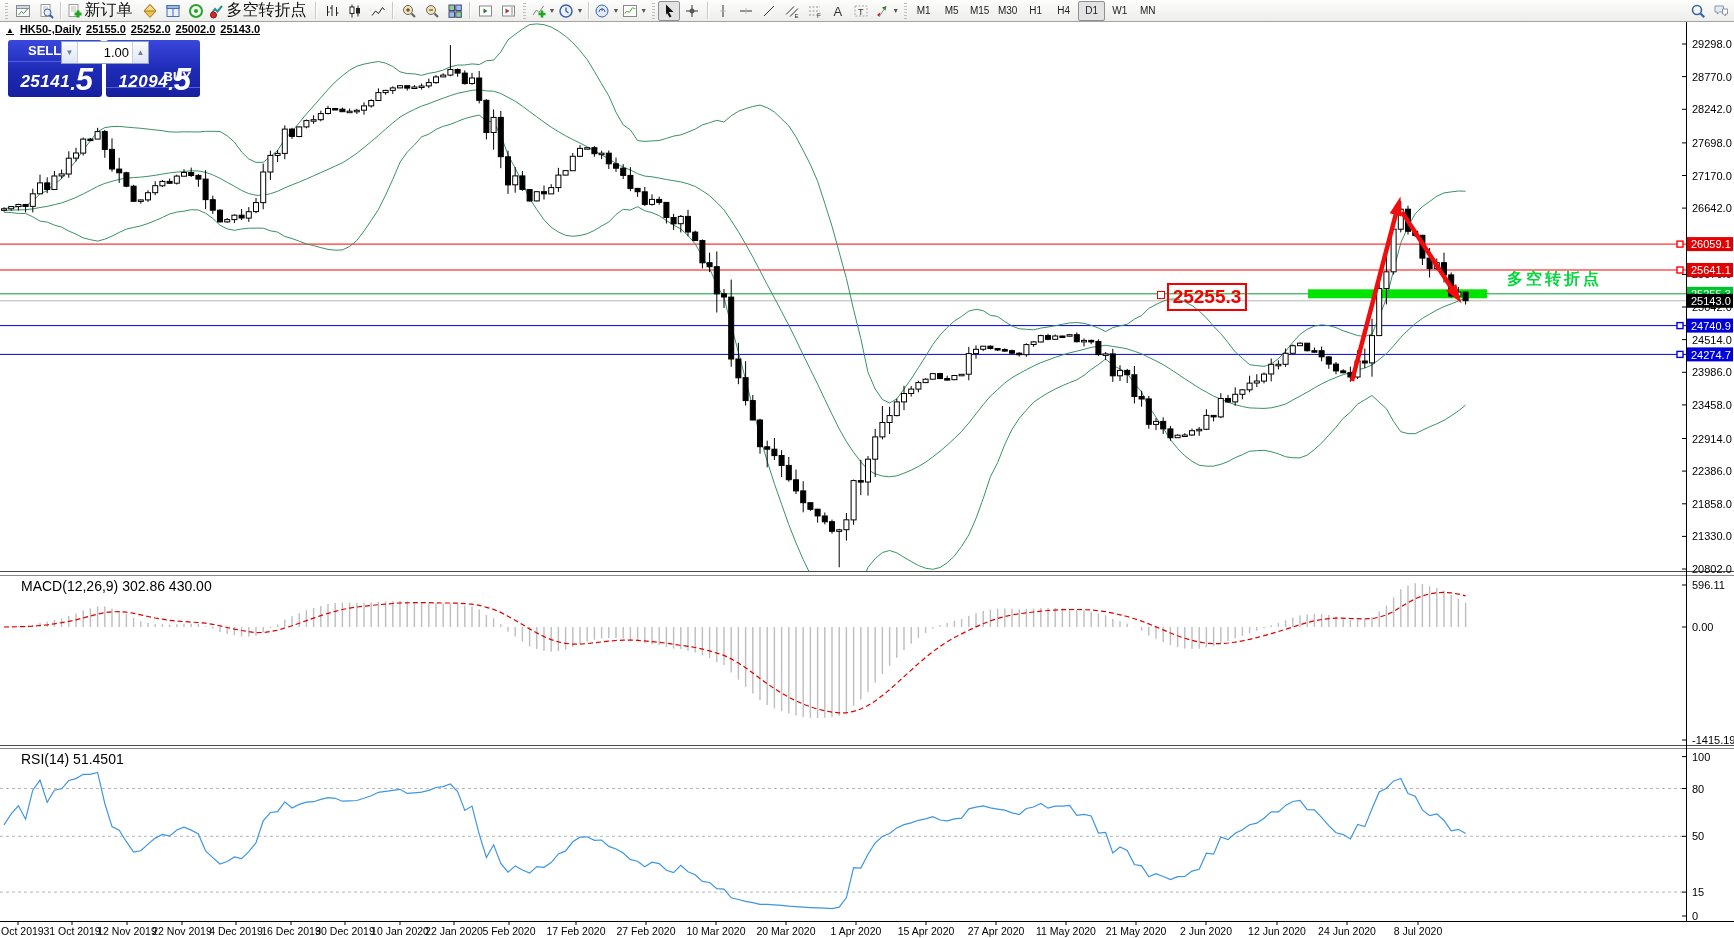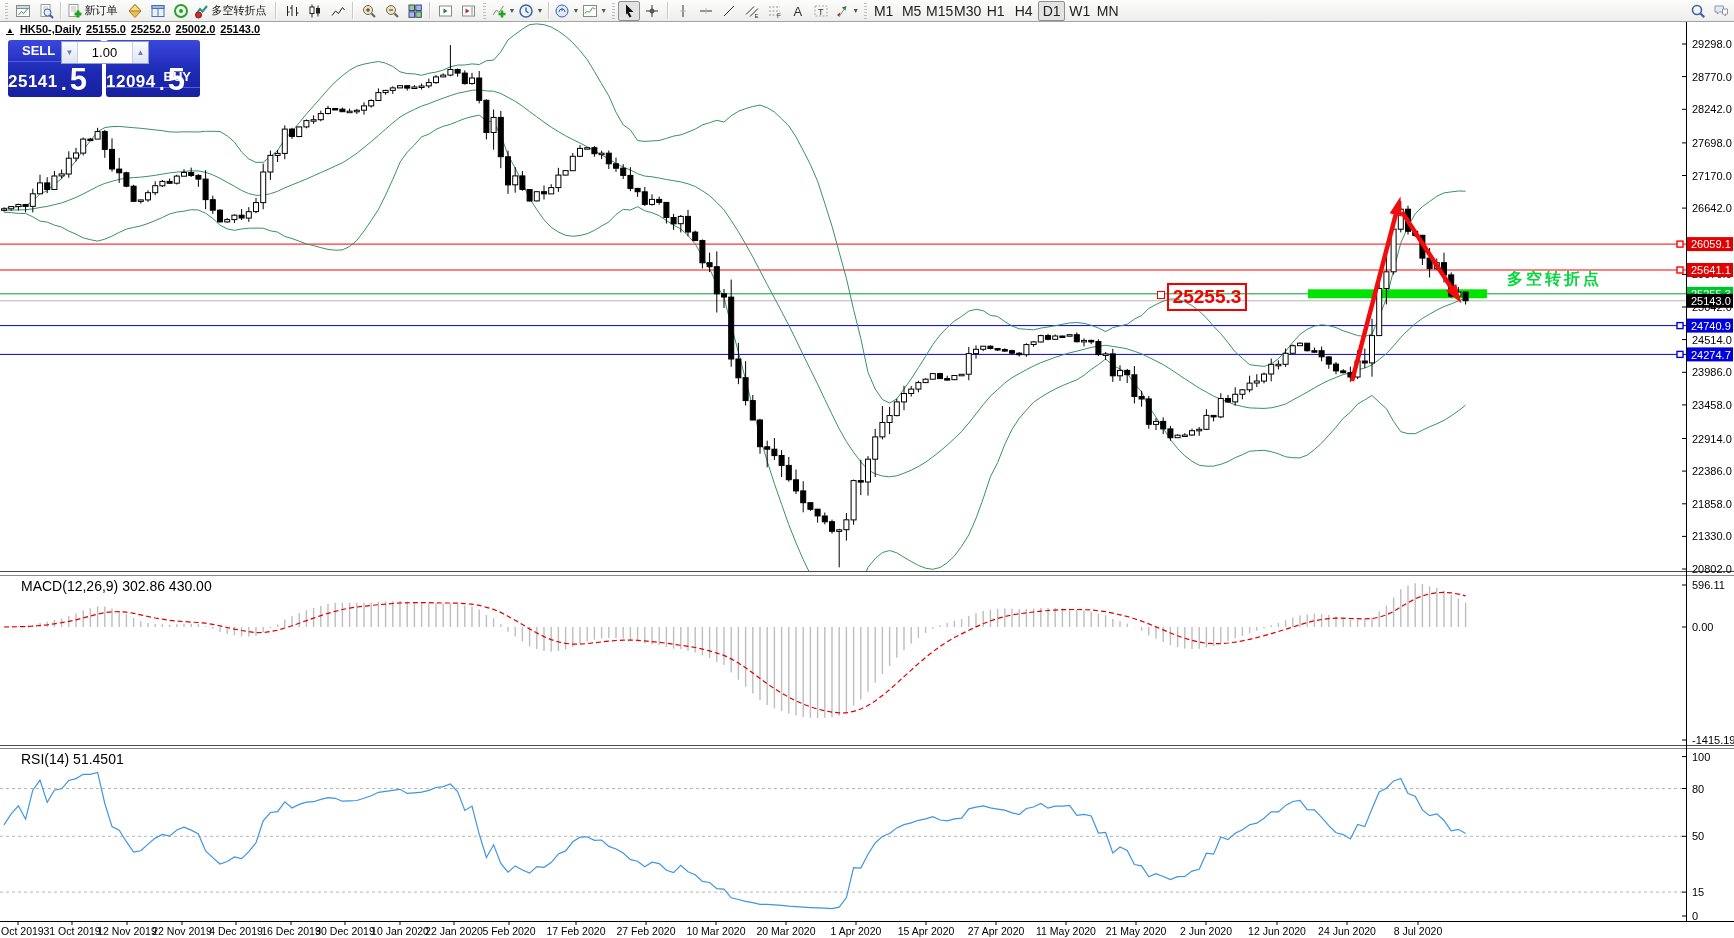--- a/index.html
+++ b/index.html
@@ -5,48 +5,48 @@
   html,body{margin:0;padding:0;width:1734px;height:938px;overflow:hidden;background:#fff;
     font-family:"Liberation Sans","DejaVu Sans",sans-serif;-webkit-font-smoothing:antialiased;}
   #root{position:relative;width:1734px;height:938px;}
   
   #toolbar{position:absolute;left:0;top:0;width:1734px;height:22px;
     background:linear-gradient(180deg,#fdfdfd,#ededea);border-bottom:1px solid #a2a2a2;
     display:flex;align-items:center;padding:0 2px;box-sizing:border-box;z-index:40;}
   .tb-item{height:20px;min-width:22px;display:flex;align-items:center;justify-content:center;
     margin:0 0.5px;border:1px solid transparent;border-radius:2px;box-sizing:border-box;cursor:default;}
   .tb-item.active{background:#e3e3e3;border:1px solid #8f8f8f;}
-  .tb-item .lbl{font-size:11px;color:#111;padding:0 4px 0 2px;white-space:nowrap;text-align:right;}
+  .tb-item .lbl{font-size:16px;color:#111;padding:0 4px 0 2px;white-space:nowrap;text-align:right;}
   .tb-item .dd{font-size:7px;color:#555;margin-left:2px;}
   .tb-sep{width:1px;height:17px;background:#c9c9c9;border-right:1px solid #fff;margin:0 3px;}
   .tb-handle{width:3px;height:16px;margin:0 3px;
     background:repeating-linear-gradient(180deg,#bfbfbf 0 1px,transparent 1px 3px);}
-  .tb-tf{font-size:14px;color:#222;width:27px;text-align:left;}
+  .tb-tf{font-size:10px;color:#222;width:27px;text-align:left;}
   .tb-right{margin-left:auto;display:flex;align-items:center;}
   .tb-item svg{display:block;}
   
   #chart-title{position:absolute;left:6px;top:23px;font-size:11px;font-weight:600;color:#000;z-index:30;text-decoration:underline;}
   #chart-title .tri{font-size:8px;margin-right:6px;}
   #chart-title span{margin-right:5px;}
   
   #trade-panel{position:absolute;left:8px;top:40px;width:192px;height:57px;z-index:31;font-weight:bold;}
   .tp-block{position:absolute;top:0;height:57px;width:94px;border-radius:3px;
     background:linear-gradient(180deg,#3947dd,#1d2ab4 55%,#16209f);}
   #tp-sell{left:0;} #tp-buy{right:0;}
   .tp-btn{position:absolute;top:0;left:0;right:0;height:21px;color:#fff;font-size:13px;
     display:flex;align-items:center;border-bottom:1px solid #4f5fe2;cursor:pointer;}
-  #tp-sell .tp-btn{justify-content:flex-start;padding-left:14px;}
+  #tp-sell .tp-btn{justify-content:flex-start;padding-left:20px;}
   #tp-buy .tp-btn{justify-content:flex-end;padding-right:9px;margin-top:26px;}
-  .tp-price{position:absolute;left:0;right:15px;bottom:2px;color:#fff;display:flex;align-items:flex-end;justify-content:space-between;}
+  .tp-price{position:absolute;left:0;right:9px;bottom:2px;color:#fff;display:flex;align-items:flex-end;justify-content:flex-end;font-style:italic;}
   .tp-main{font-size:17px;line-height:26px;letter-spacing:0.5px;}
   .tp-dot{font-size:20px;line-height:24px;}
   .tp-big{font-size:31px;line-height:30px;}
   #tp-vol{position:absolute;left:53px;top:1px;width:86px;height:21px;background:#fff;
     border:1px solid #8ea0c8;display:flex;z-index:2;}
-  #tp-vol input{flex:1;border:0;outline:0;font:13px "Liberation Sans",sans-serif;text-align:center;padding-right:3px;min-width:0;}
+  #tp-vol input{flex:1;border:0;outline:0;font:13px "Liberation Sans",sans-serif;text-align:right;padding-right:3px;min-width:0;}
   .tp-spin{width:15px;background:linear-gradient(180deg,#fafbfe,#dfe5f2);border:0;color:#6b7da5;
     font-size:8px;display:flex;align-items:center;justify-content:center;cursor:pointer;}
   #tp-vol .tp-spin:first-child{border-right:1px solid #c6cfe2;}
   #tp-vol .tp-spin:last-child{border-left:1px solid #c6cfe2;}
   
   .pane-label{position:absolute;left:21px;font-size:14px;color:#000;z-index:30;}
   
   #anno-price{position:absolute;left:1167px;top:283px;width:76px;height:24px;z-index:32;
     border:2px solid #f40000;color:#f40000;font-size:19px;font-weight:bold;
     display:flex;align-items:center;justify-content:center;background:rgba(255,255,255,0.0);}

